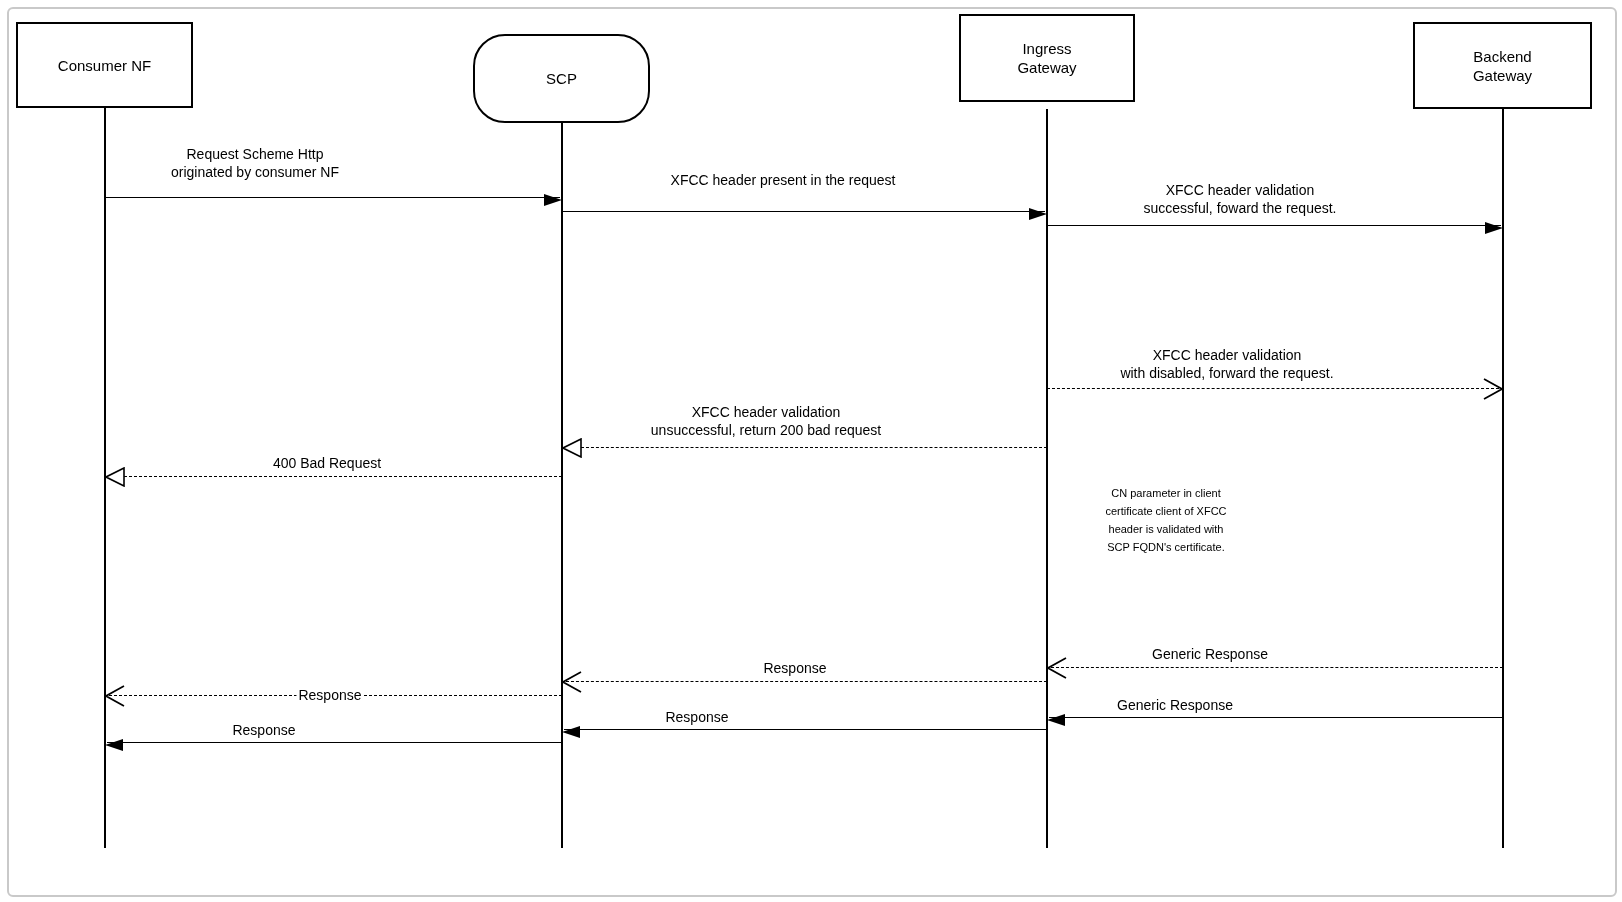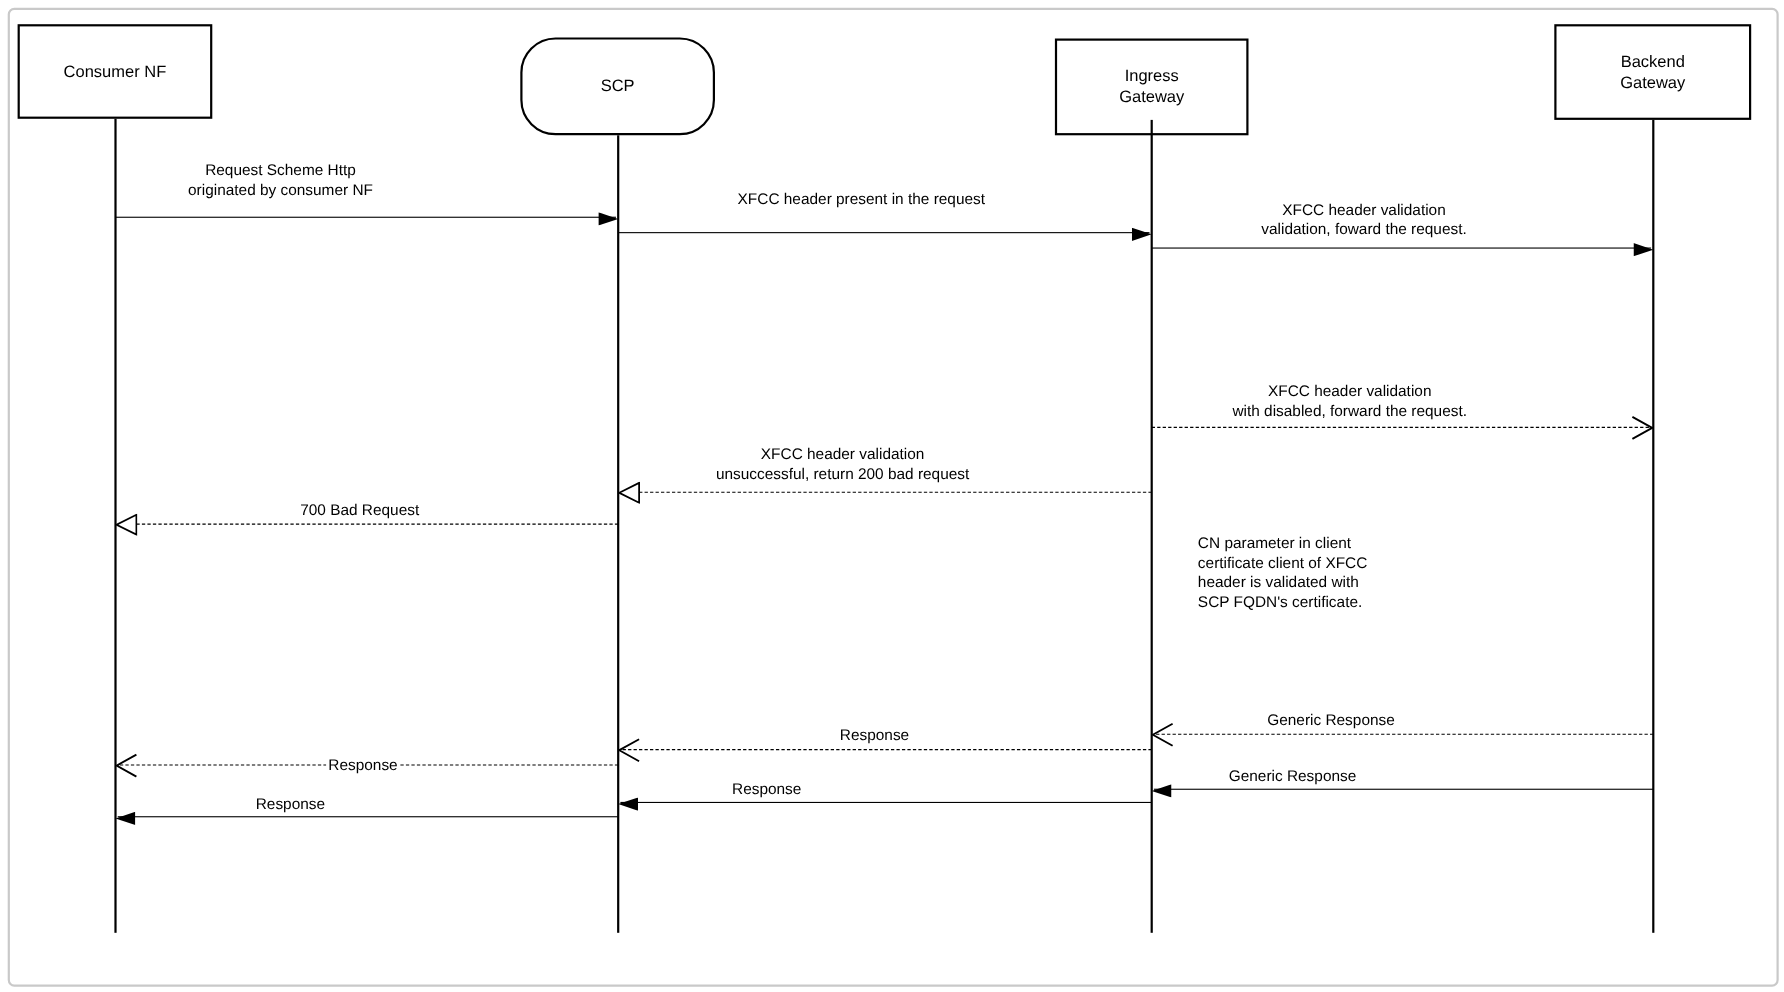--- a/index.html
+++ b/index.html
@@ -20,37 +20,37 @@
   .msg-line{position:absolute;height:0;}
   .msg-line.solid{border-top:1.6px solid #000;}
   .msg-line.dashed{border-top:1.6px dashed #000;}
   .msg-label{
     position:absolute;transform:translateX(-50%);text-align:center;
     font-size:14px;line-height:17.5px;white-space:nowrap;
   }
   .msg-label.inline{background:#ffffff;padding:0 2px;}
   .arrow-head{position:absolute;}
   .note-block{
-    position:absolute;transform:translateX(-50%);text-align:left;
-    font-size:14px;line-height:18px;white-space:nowrap;
+    position:absolute;transform:translateX(-50%);text-align:center;
+    font-size:11px;line-height:18px;white-space:nowrap;
   }
 </style>
 </head>
 <body>
 
 <div id="canvas">
   <div id="page-frame"></div>
   <div id="actors-layer">
       <div class="actor-box" style="left: 16px; top: 22px; width: 177px; height: 86px;">
         <div>Consumer NF</div>
       </div>
       <div class="actor-box" style="left: 473px; top: 34px; width: 177px; height: 89px; border-radius: 32px;">
         <div>SCP</div>
       </div>
-      <div class="actor-box" style="left: 959px; top: 35px; width: 176px; height: 88px;">
+      <div class="actor-box" style="left: 959px; top: 14px; width: 176px; height: 88px;">
         <div>Ingress</div>
         <div>Gateway</div>
       </div>
       <div class="actor-box" style="left: 1413px; top: 22px; width: 179px; height: 87px;">
         <div>Backend</div>
         <div>Gateway</div>
       </div>
     </div>
   <div id="lifelines-layer">
       <div class="lifeline" style="left: 104.2px; top: 108px; height: 740px;"></div>
@@ -73,21 +73,21 @@
         </svg></div>
       <div class="msg-label" style="left: 783px; top: 172px;">
         <div>XFCC header present in the request</div>
       </div>
       <div class="msg-line solid" style="left: 1047px; top: 225.2px; width: 454px;"></div>
       <div class="arrow-head" style="left: 1485px; top: 220px; width: 18px; height: 12px;"><svg width="18" height="12" viewBox="0 0 18 12">
           <polygon points="0,0 18,6 0,12" fill="#000"></polygon>
         </svg></div>
       <div class="msg-label" style="left: 1240px; top: 182px;">
         <div>XFCC header validation</div>
-        <div>validation, foward the request.</div>
+        <div>successful, foward the request.</div>
       </div>
       <div class="msg-line dashed" style="left: 1047px; top: 388.2px; width: 452px;"></div>
       <div class="arrow-head" style="left: 1483px; top: 378px; width: 20px; height: 22px;"><svg width="20" height="22" viewBox="0 0 20 22">
           <polyline points="1,1 19,11 1,21" fill="none" stroke="#000" stroke-width="1.7"></polyline>
         </svg></div>
       <div class="msg-label" style="left: 1227px; top: 347px;">
         <div>XFCC header validation</div>
         <div>with disabled, forward the request.</div>
       </div>
       <div class="msg-line dashed" style="left: 581px; top: 447.2px; width: 466px;"></div>
@@ -96,21 +96,21 @@
         </svg></div>
       <div class="msg-label" style="left: 766px; top: 404px;">
         <div>XFCC header validation</div>
         <div>unsuccessful, return 200 bad request</div>
       </div>
       <div class="msg-line dashed" style="left: 124px; top: 476.2px; width: 438px;"></div>
       <div class="arrow-head" style="left: 105px; top: 467px; width: 20px; height: 20px;"><svg width="20" height="20" viewBox="0 0 20 20">
           <polygon points="19,1 1,10 19,19" fill="#fff" stroke="#000" stroke-width="1.6"></polygon>
         </svg></div>
       <div class="msg-label" style="left: 327px; top: 455px;">
-        <div>700 Bad Request</div>
+        <div>400 Bad Request</div>
       </div>
       <div class="msg-line dashed" style="left: 1051px; top: 667.2px; width: 452px;"></div>
       <div class="arrow-head" style="left: 1047px; top: 657px; width: 20px; height: 22px;"><svg width="20" height="22" viewBox="0 0 20 22">
           <polyline points="19,1 1,11 19,21" fill="none" stroke="#000" stroke-width="1.7"></polyline>
         </svg></div>
       <div class="msg-label" style="left: 1210px; top: 646px;">
         <div>Generic Response</div>
       </div>
       <div class="msg-line dashed" style="left: 566px; top: 681.2px; width: 481px;"></div>
       <div class="arrow-head" style="left: 562px; top: 671px; width: 20px; height: 22px;"><svg width="20" height="22" viewBox="0 0 20 22">

